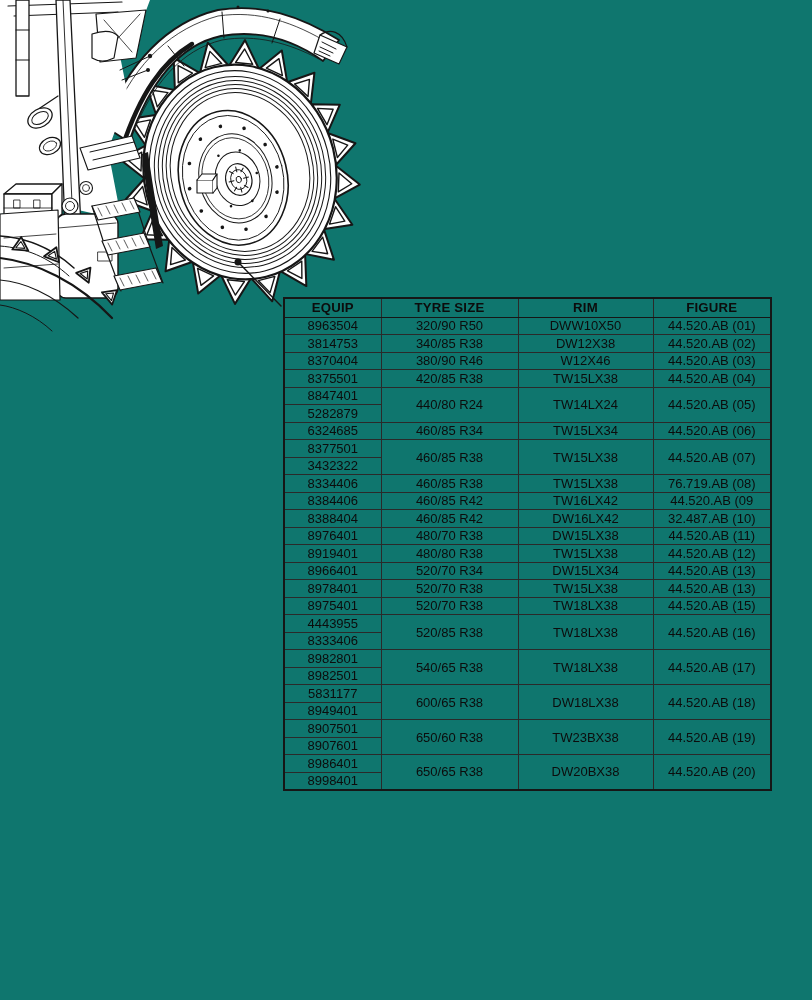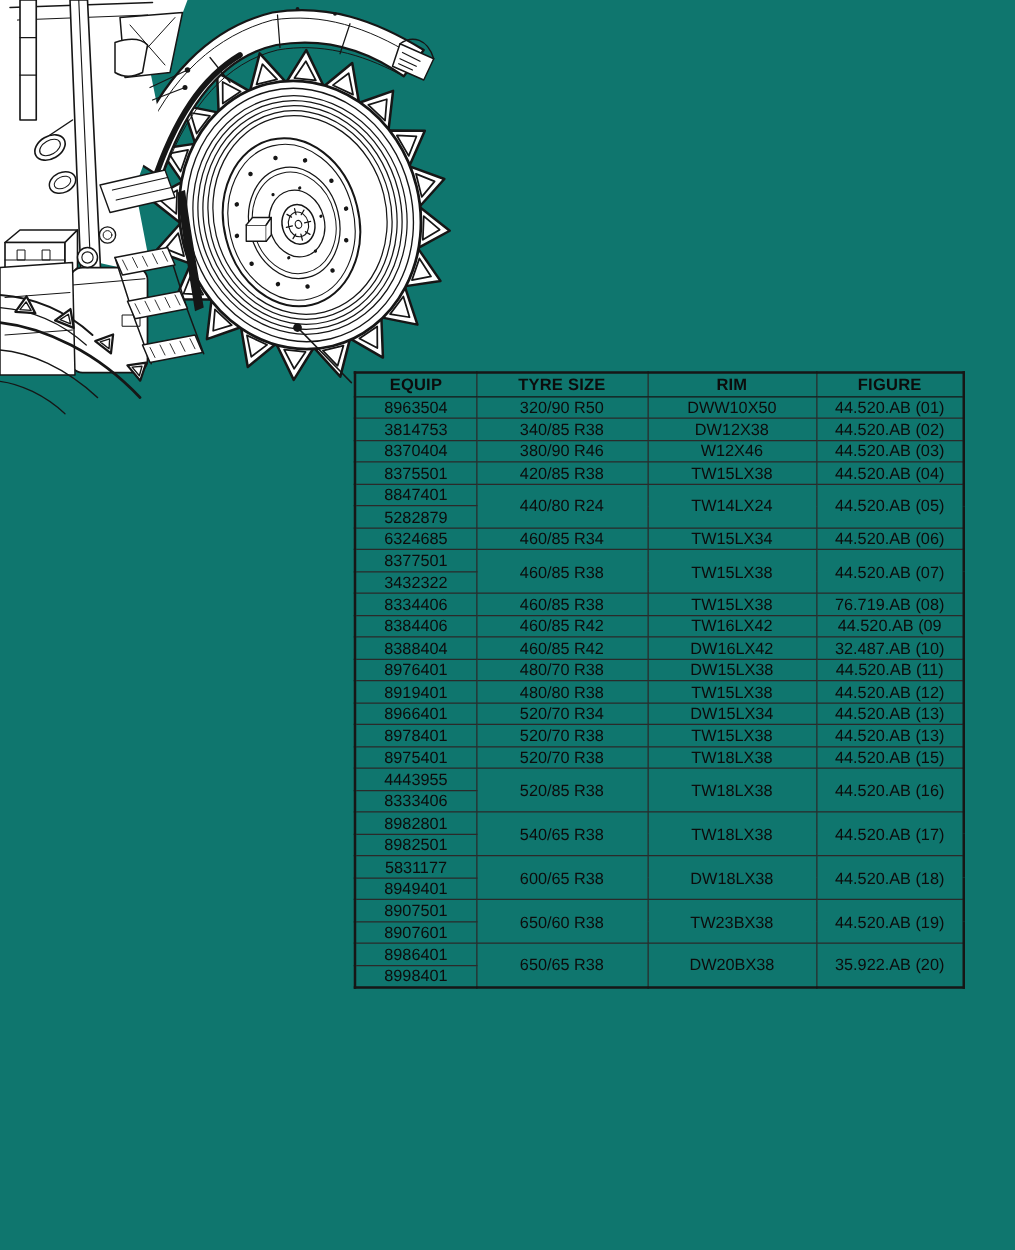--- a/index.html
+++ b/index.html
@@ -399,21 +399,21 @@
             <td rowspan="2">TW23BX38</td>
             <td rowspan="2">44.520.AB (19)</td>
           </tr>
           <tr>
             <td>8907601</td>
           </tr>
           <tr>
             <td>8986401</td>
             <td rowspan="2">650/65 R38</td>
             <td rowspan="2">DW20BX38</td>
-            <td rowspan="2">35.922.AB (20)</td>
+            <td rowspan="2">44.520.AB (20)</td>
           </tr>
           <tr>
             <td>8998401</td>
           </tr>
         </tbody>
     </table>
   </div>
 
 </div>
 

